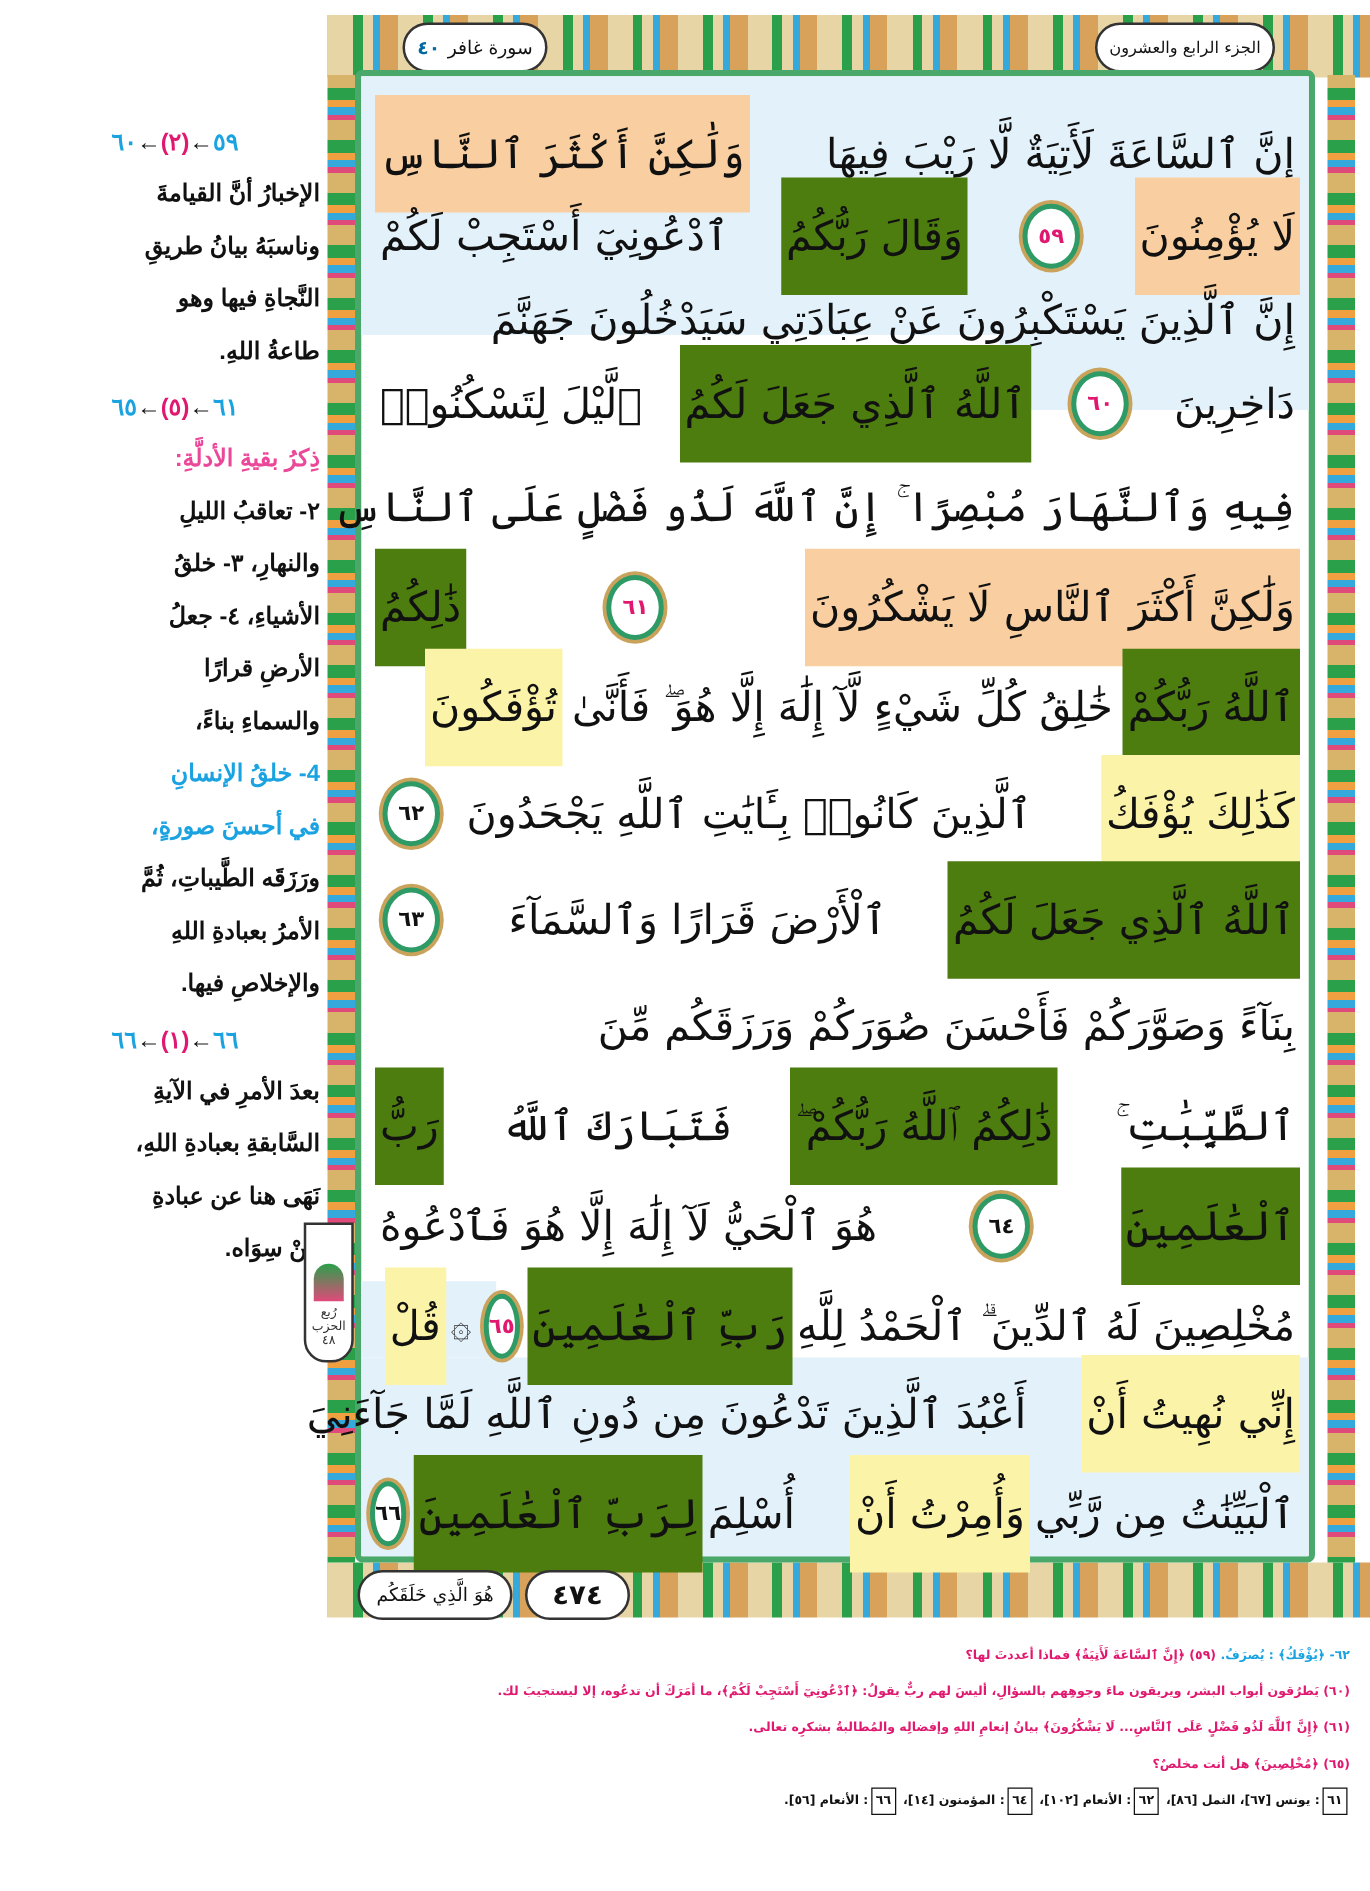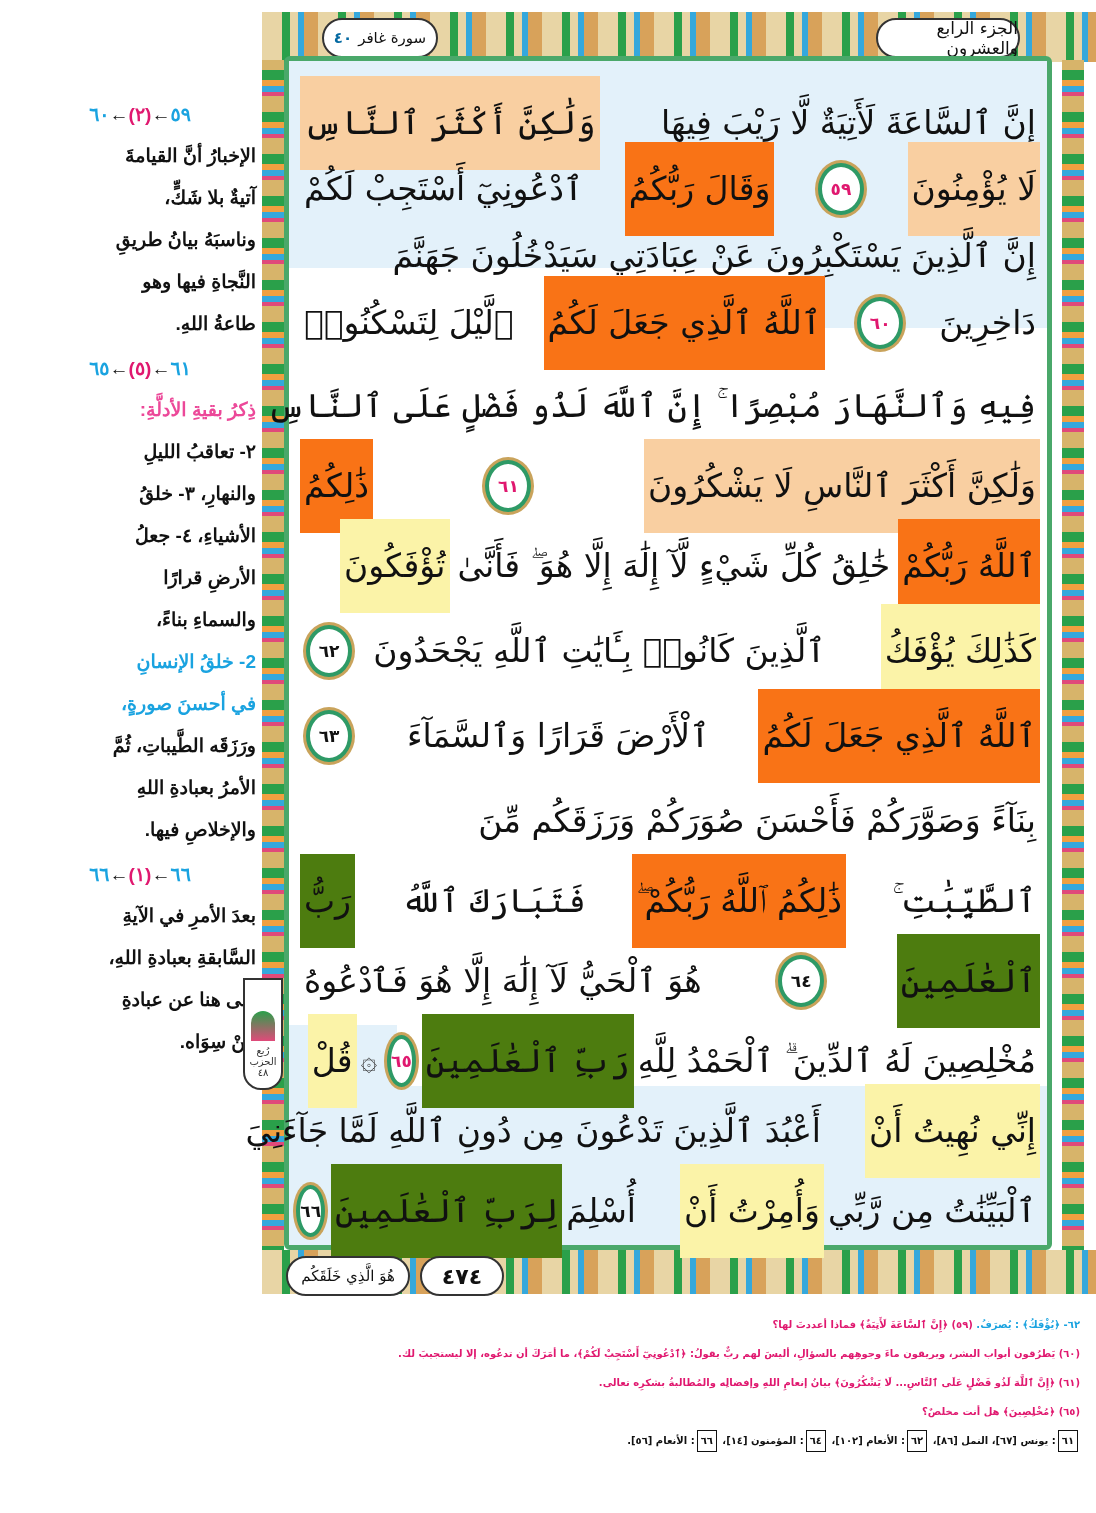--- a/index.html
+++ b/index.html
@@ -20,21 +20,21 @@
   .pill{position:absolute;background:#fff;border:2px solid #333;border-radius:24px;
     display:flex;align-items:center;justify-content:center;font-size:15px;color:#111;direction:rtl;}
   .pill .num{color:#0369a1;margin-right:6px;font-weight:bold;}
   .pill.page{font-size:22px;font-weight:bold;}
 
   .line{position:absolute;left:300px;width:740px;height:62px;direction:rtl;
     font-family:"DejaVu Serif",serif;font-size:33px;line-height:62px;color:#111;white-space:nowrap;
     display:flex;justify-content:space-between;align-items:center;}
   .seg{padding:16px 4px;}
   .hl-orange{background:#f9cfa1;}
-  .hl-pink{background:#f97316;}
+  .hl-pink{background:#4d7c0f;}
   .hl-yellow{background:#fbf3a8;margin-left:40px;}
   .hl-grey{background:#4d7c0f;}
   .ayah{display:inline-flex;align-items:center;justify-content:center;width:38px;height:44px;
     border-radius:50%;border:4px solid #2e9a66;background:#fff;color:#e0186f;font-size:17px;
     font-family:"DejaVu Sans",sans-serif;box-shadow:0 0 0 3px #c9a35b;margin:0 6px;font-weight:bold;}
   .ayah.dark{color:#111;}
   .star{color:#333;font-size:28px;margin:0 4px;}
 
   .sidebar{position:absolute;left:24px;top:95px;width:232px;direction:rtl;
     font-family:Liberation Sans, sans-serif;}
@@ -60,21 +60,21 @@
 
 <div class="header-band"></div>
 <div class="footer-band"></div>
 <div class="side-orn" style="left:262px"></div>
 <div class="side-orn" style="left:1062px"></div>
 
 <div class="pill" style="left:322px;top:18px;width:112px;height:36px;">
   <span>سورة غافر</span>
   <span class="num">٤٠</span>
 </div>
-<div class="pill" style="left:876px;top:18px;width:140px;height:36px;font-size:17px;justify-content:center;">
+<div class="pill" style="left:876px;top:18px;width:140px;height:36px;font-size:13px;justify-content:center;">
   <span>الجزء الرابع والعشرون</span>
 </div>
 
 <div class="panel"></div>
 <div class="blue1"></div>
 <div class="blue1b"></div>
 <div class="blue2b"></div>
 <div class="blue2"></div>
 
 <div id="lines">
@@ -160,36 +160,35 @@
 <div class="pill" style="left:286px;top:1256px;width:120px;height:36px;font-family:'DejaVu Serif',serif;">
   <span>هُوَ الَّذِي خَلَقَكُم</span>
 </div>
 
 <div class="sidebar">
   <div class="range">
     <span>٥٩</span><span class="arrow">←</span><span class="mid">(٢)</span><span class="arrow">←</span><span>٦٠</span>
   </div>
   <div class="note">
     <div>الإخبارُ أنَّ القيامةَ</div>
-    <div>آتيةٌ بلا شَكٍّ،</div>
     <div>وناسبَهُ بيانُ طريقِ</div>
     <div>النَّجاةِ فيها وهو</div>
     <div>طاعةُ اللهِ.</div>
   </div>
   <div class="range" style="margin-top:4px;">
     <span>٦١</span><span class="arrow">←</span><span class="mid">(٥)</span><span class="arrow">←</span><span>٦٥</span>
   </div>
   <div class="note">
     <div class="pink">ذِكرُ بقيةِ الأدلَّةِ:</div>
     <div>٢- تعاقبُ الليلِ</div>
     <div>والنهارِ، ٣- خلقُ</div>
     <div>الأشياءِ، ٤- جعلُ</div>
     <div>الأرضِ قرارًا</div>
     <div>والسماءِ بناءً،</div>
-    <div class="cyan">2- خلقُ الإنسانِ</div>
+    <div class="cyan">4- خلقُ الإنسانِ</div>
     <div class="cyan">في أحسنَ صورةٍ،</div>
     <div>ورَزَقَه الطَّيباتِ، ثُمَّ</div>
     <div>الأمرُ بعبادةِ اللهِ</div>
     <div>والإخلاصِ فيها.</div>
   </div>
   <div class="range" style="margin-top:4px;">
     <span>٦٦</span><span class="arrow">←</span><span class="mid">(١)</span><span class="arrow">←</span><span>٦٦</span>
   </div>
   <div class="note">
     <div>بعدَ الأمرِ في الآيةِ</div>

